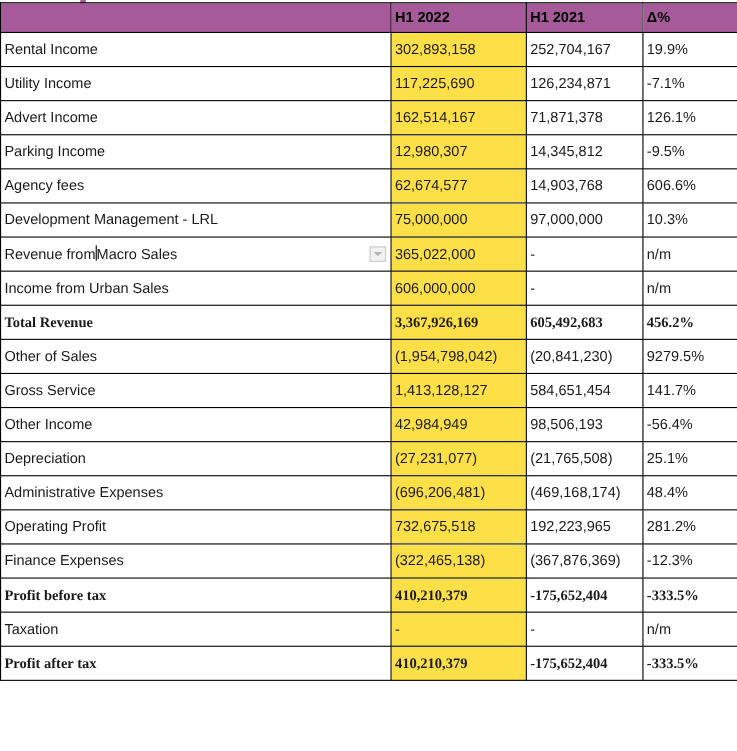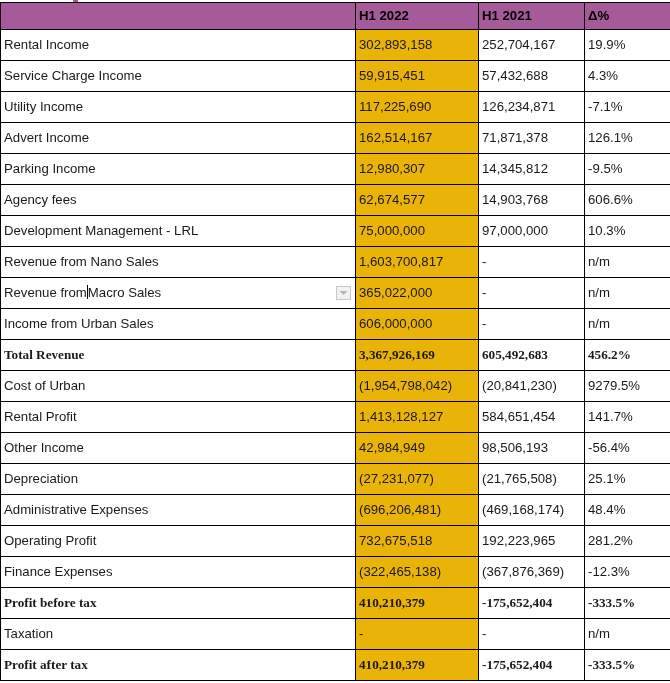--- a/index.html
+++ b/index.html
@@ -56,21 +56,21 @@
   
   #fin-table thead th {
     background: #a65a9a;
     font-weight: bold;
     height: 27px;
     color: #000000;
   }
   #fin-table thead th.blank-head { }
 
   
-  td.shaded { background: #eab308; }
+  td.shaded { background: #fde047; }
 
   
   tr.total-row td { font-weight: bold; font-family: Liberation Serif, serif; }
   tr.muted-row td { color: #808080; }
   tr.muted-row td.shaded { color: #808080; }
 
   
   .label-cell {
     position: relative;
   }
@@ -121,26 +121,20 @@
     </tr>
   </thead>
   <tbody id="tbody">
       <tr>
         <td class="label-cell"><span>Rental Income</span></td>
         <td class="shaded"><span>302,893,158</span></td>
         <td><span> 252,704,167</span></td>
         <td><span>19.9%</span></td>
       </tr>
       <tr>
-        <td class="label-cell"><span>Service Charge Income</span></td>
-        <td class="shaded"><span>59,915,451</span></td>
-        <td><span>57,432,688</span></td>
-        <td><span>4.3%</span></td>
-      </tr>
-      <tr>
         <td class="label-cell"><span>Utility Income</span></td>
         <td class="shaded"><span>117,225,690</span></td>
         <td><span>126,234,871</span></td>
         <td><span>-7.1%</span></td>
       </tr>
       <tr>
         <td class="label-cell"><span>Advert Income</span></td>
         <td class="shaded"><span>162,514,167</span></td>
         <td><span>71,871,378</span></td>
         <td><span>126.1%</span></td>
@@ -155,26 +149,20 @@
         <td class="label-cell"><span>Agency fees</span></td>
         <td class="shaded"><span>62,674,577</span></td>
         <td><span>14,903,768</span></td>
         <td><span>606.6%</span></td>
       </tr>
       <tr>
         <td class="label-cell"><span>Development Management - LRL</span></td>
         <td class="shaded"><span>75,000,000</span></td>
         <td><span>97,000,000</span></td>
         <td><span>10.3%</span></td>
-      </tr>
-      <tr>
-        <td class="label-cell"><span>Revenue from Nano Sales</span></td>
-        <td class="shaded"><span>1,603,700,817</span></td>
-        <td><span>-</span></td>
-        <td><span>n/m</span></td>
       </tr>
       <tr>
         <td class="label-cell"><span class="lbl-seg">Revenue from</span><span class="caret"></span><span class="lbl-seg">Macro Sales</span><span class="dropdown-arrow">
             <svg width="9" height="6" viewBox="0 0 9 6">
               <path d="M0.5 1 L4.5 5 L8.5 1 Z" fill="#b4b4b4"></path>
             </svg>
           </span></td>
         <td class="shaded"><span>365,022,000</span></td>
         <td><span>-</span></td>
         <td><span>n/m</span></td>
@@ -185,27 +173,27 @@
         <td><span>-</span></td>
         <td><span>n/m</span></td>
       </tr>
       <tr class="total-row">
         <td class="label-cell"><span>Total Revenue</span></td>
         <td class="shaded"><span>3,367,926,169</span></td>
         <td><span>605,492,683</span></td>
         <td><span>456.2%</span></td>
       </tr>
       <tr>
-        <td class="label-cell"><span>Cost of Urban</span></td>
+        <td class="label-cell"><span>Other of Sales</span></td>
         <td class="shaded"><span>(1,954,798,042)</span></td>
         <td><span>(20,841,230)</span></td>
         <td><span>9279.5%</span></td>
       </tr>
       <tr>
-        <td class="label-cell"><span>Rental Profit</span></td>
+        <td class="label-cell"><span>Gross Service</span></td>
         <td class="shaded"><span>1,413,128,127</span></td>
         <td><span>584,651,454</span></td>
         <td><span>141.7%</span></td>
       </tr>
       <tr>
         <td class="label-cell"><span>Other Income</span></td>
         <td class="shaded"><span>42,984,949</span></td>
         <td><span>98,506,193</span></td>
         <td><span>-56.4%</span></td>
       </tr>

